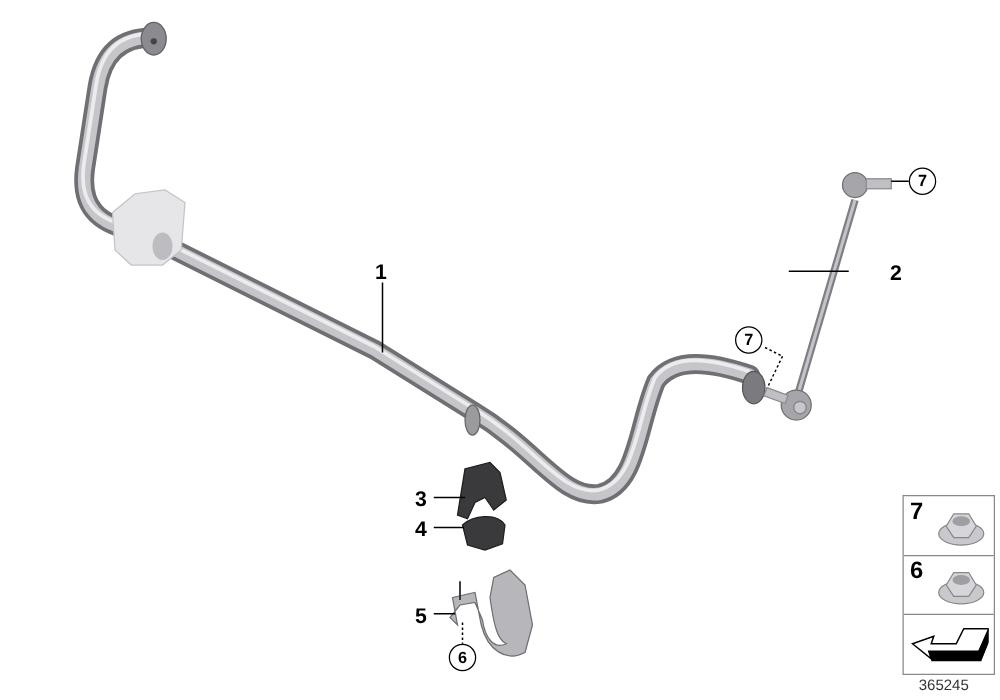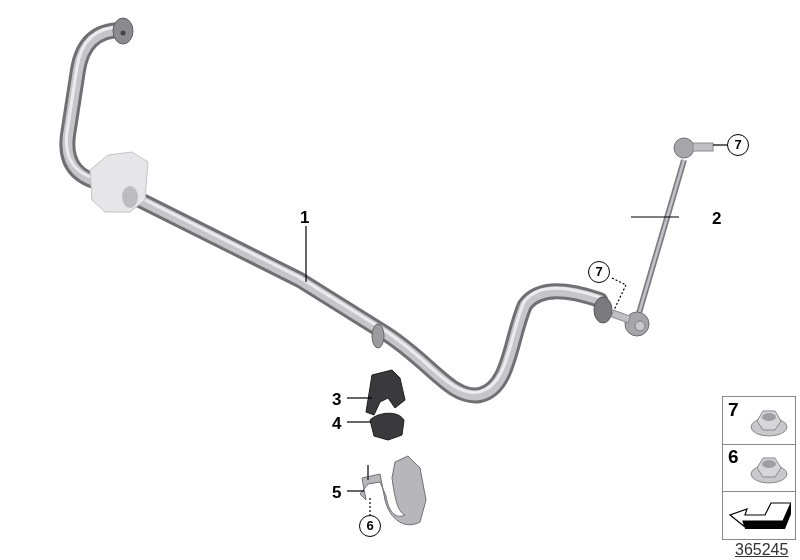--- a/index.html
+++ b/index.html
@@ -3,21 +3,21 @@
 <meta charset="utf-8">
 <style>
   html,body{margin:0;padding:0;background:#ffffff;}
   body{width:800px;height:560px;position:relative;overflow:hidden;font-family:"Liberation Sans",sans-serif;}
   #stage{position:absolute;left:0;top:0;width:800px;height:560px;}
   .num{position:absolute;font-weight:bold;font-size:17px;color:#000;line-height:1;}
   .circ{position:absolute;width:20px;height:20px;border:1.5px solid #000;border-radius:50%;font-weight:bold;font-size:13px;text-align:center;line-height:20px;color:#000;background:#fff;}
   .legend{position:absolute;left:722px;top:396px;width:72px;height:142px;border:1px solid #888;background:#fff;}
   .cell{position:absolute;left:0;width:72px;border-bottom:1px solid #888;}
   .cell-num{position:absolute;left:5px;top:2px;font-weight:bold;font-size:19px;}
-  .diag-id{position:absolute;left:735px;top:541px;font-size:16px;color:#333;text-decoration:underline;}
+  .diag-id{position:absolute;left:735px;top:541px;font-size:12px;color:#333;}
 </style>
 </head>
 <body>
 
 <div id="stage">
 <svg width="800" height="560" viewBox="0 0 800 560" xmlns="http://www.w3.org/2000/svg" style="position:absolute;left:0;top:0">
   <defs>
     <linearGradient id="tube" x1="0" y1="0" x2="0" y2="1">
       <stop offset="0" stop-color="#e2e2e4"></stop>
       <stop offset="0.45" stop-color="#b3b3b7"></stop>

